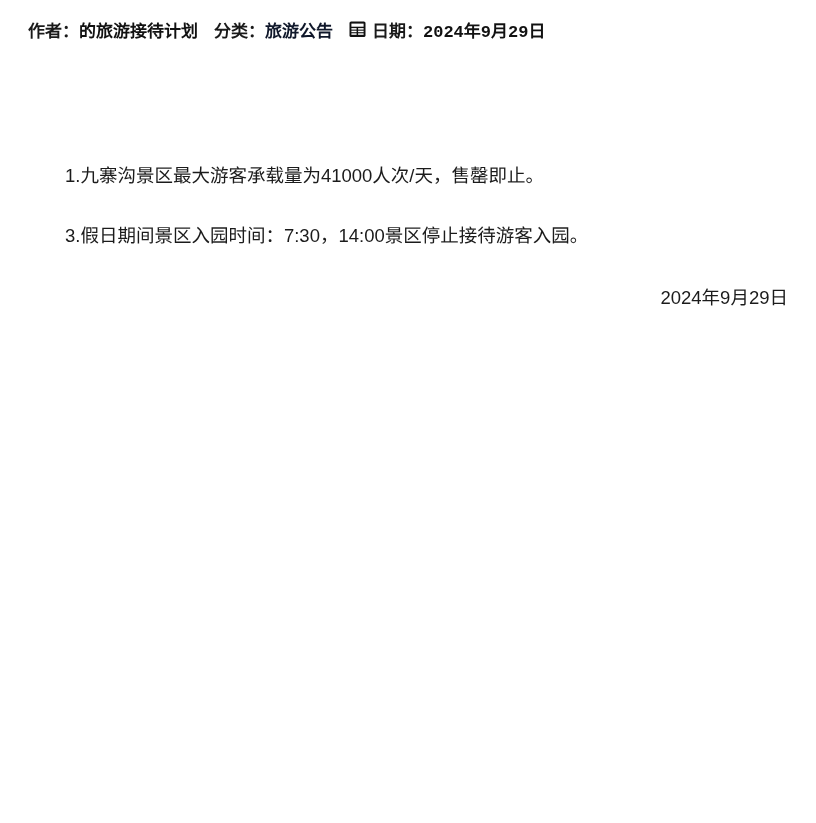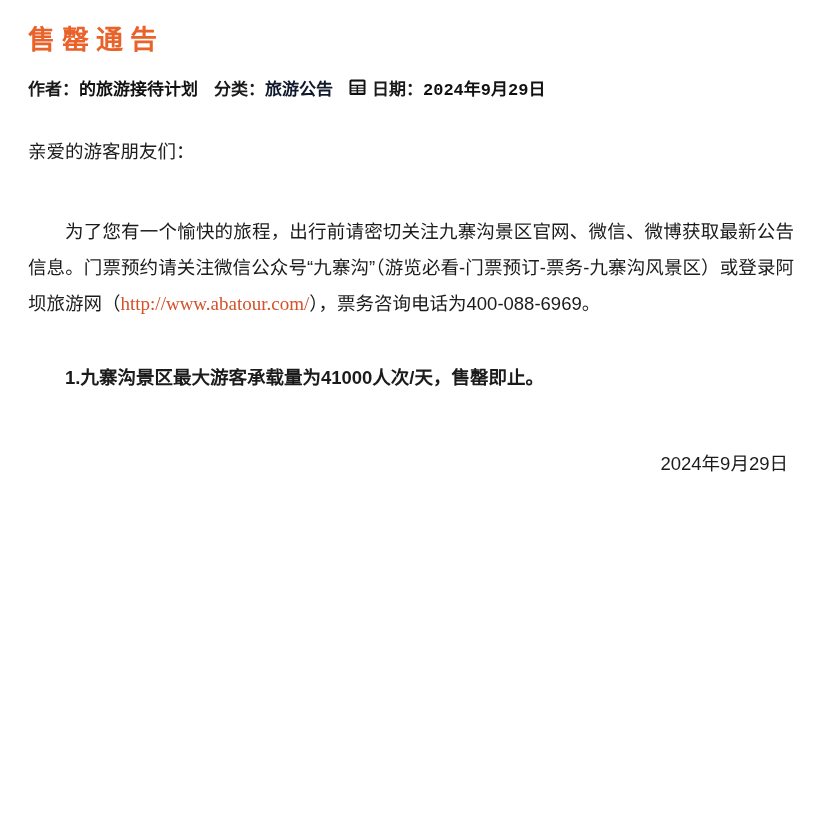--- a/index.html
+++ b/index.html
@@ -105,21 +105,21 @@
     color: #1b1b1b;
   }
   .tip-item {
     margin: 0;
     font-size: 18.5px;
     line-height: 36px;
     color: #1b1b1b;
     text-align: justify;
     text-justify: inter-ideograph;
   }
-  .tip-item.indent { text-indent: 2em; font-weight: bold; }
+  .tip-item.indent { text-indent: 2em; }
 
   
   .signature-block {
     margin-top: 26px;
     text-align: right;
     padding-right: 6px;
   }
   .sign-org {
     font-size: 18.5px;
     line-height: 36px;
@@ -130,21 +130,20 @@
     font-size: 18.5px;
     line-height: 36px;
     color: #1b1b1b;
   }
 </style>
 </head>
 <body>
 
 <div class="page">
 
-  <h1 class="doc-title">售罄通告</h1>
 
   <div class="meta-line">
     <span>作者：</span>
       <span class="meta-author-value">的旅游接待计划</span>
     <span class="meta-gap-lg"></span>
     <span>分类：</span>
       <span class="meta-category-value">旅游公告</span>
     <span class="meta-gap-lg"></span>
     <span class="calendar-icon">
       <svg width="17" height="18" viewBox="0 0 17 18" aria-hidden="true">
@@ -157,41 +156,40 @@
       </svg>
     </span>
     <span>日期：</span>
       <span class="meta-date-value">2024年9月29日</span>
   </div>
 
   <div class="body-copy">
 
     <div class="spacer-sm"></div>
 
-    <p class="para">亲爱的游客朋友们：</p>
 
     <div class="spacer-md"></div>
 
 
     <div class="spacer-md"></div>
 
-    <p class="para indent"><span>为了您有一个愉快的旅程，出行前请密切关注九寨沟景区官网、微信、微博获取最新公告信息。门票预约请关注微信公众号“九寨沟”（游览必看-门票预订-票务-九寨沟风景区）或登录阿坝旅游网（</span><a class="link-url" href="#">http://www.abatour.com/</a><span>），票务咨询电话为400-088-6969。</span></p>
 
     <div class="spacer-lg"></div>
 
 
     <div class="spacer-sm"></div>
 
     <p class="tip-item indent">1.九寨沟景区最大游客承载量为41000人次/天，售罄即止。</p>
 
     <div class="spacer-sm"></div>
 
 
     <div class="spacer-sm"></div>
 
+    <p class="tip-item indent">3.假日期间景区入园时间：7:30，14:00景区停止接待游客入园。</p>
 
   </div>
 
   <div class="signature-block">
     <div class="sign-date">2024年9月29日</div>
   </div>
 
 </div>
 
 </body></html>

